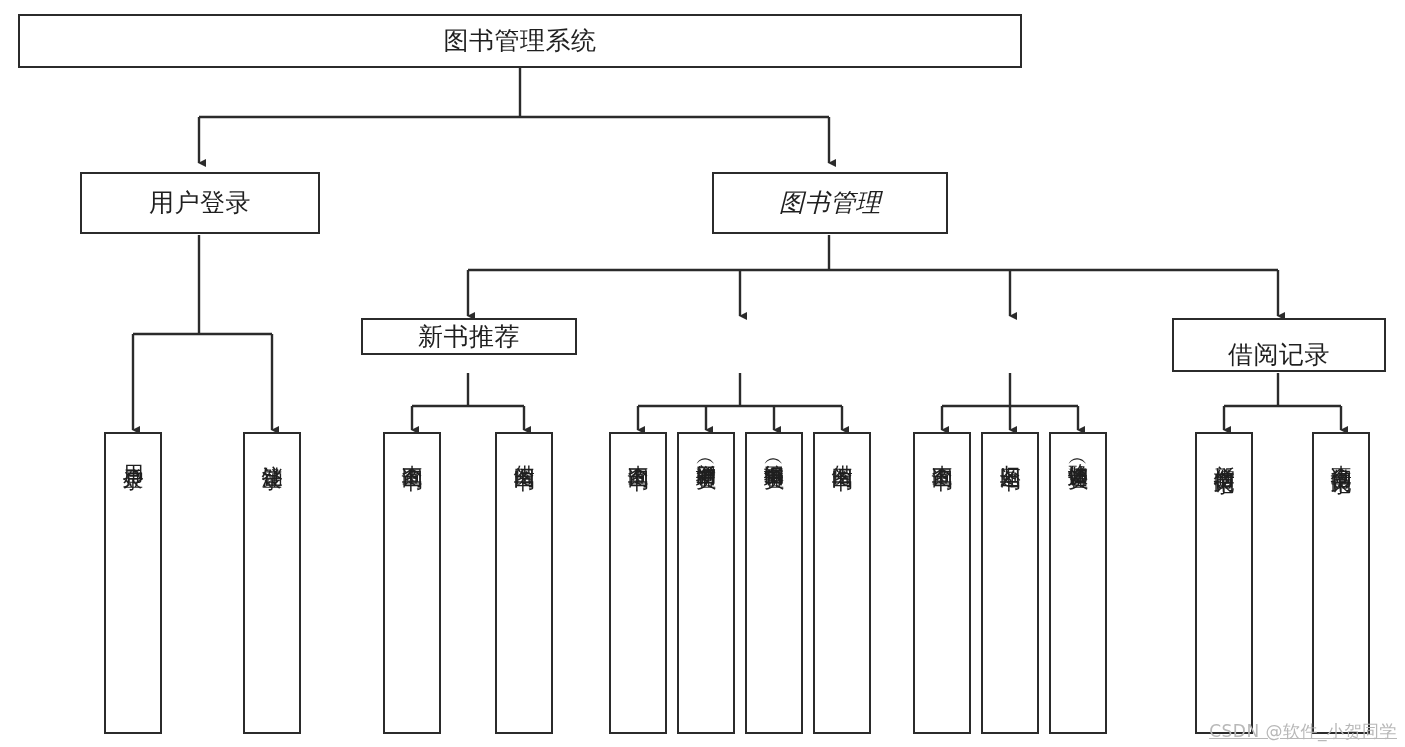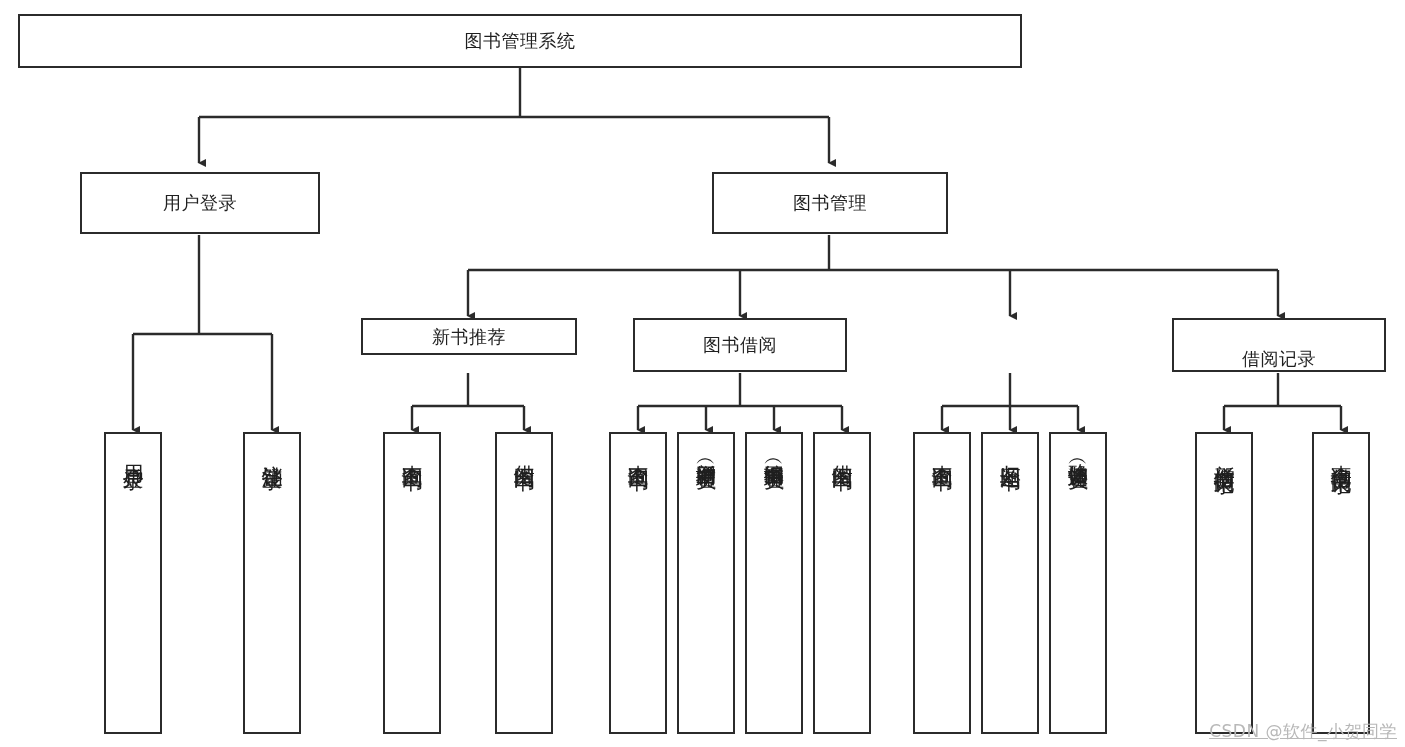--- a/index.html
+++ b/index.html
@@ -29,21 +29,21 @@
     position: absolute;
     box-sizing: border-box;
     border: 2px solid #2b2b2b;
     background: #ffffff;
     display: flex;
     align-items: center;
     justify-content: center;
     color: #1f1f1f;
   }
   .node.horizontal {
-    font-size: 18px;
+    font-size: 25px;
     line-height: 1.2;
     letter-spacing: 0.5px;
     white-space: nowrap;
   }
   .node.vertical {
     align-items: flex-start;
     justify-content: center;
     padding-top: 14px;
   }
   .node.vertical .vtext {
@@ -125,29 +125,26 @@
     </g>
   </svg>
 
   <div class="node horizontal" style="left:18px; top:14px; width:1004px; height:54px;">
     <span>图书管理系统</span>
   </div>
 
   <div class="node horizontal" style="left:80px; top:172px; width:240px; height:62px;">
     <span>用户登录</span>
   </div>
-  <div class="node horizontal" style="left:712px; top:172px; width:236px; height:62px;">
+  <div class="node horizontal" style="left:712px; top:172px; width:236px; height:62px;font-style:italic;">
     <span>图书管理</span>
   </div>
 
   <div class="node horizontal" style="left:361px; top:318px; width:216px; height:37px;">
     <span>新书推荐</span>
-  </div>
-  <div class="node horizontal" style="left:633px; top:318px; width:214px; height:54px;">
-    <span>图书借阅</span>
   </div>
   <div class="node horizontal" style="left:1172px; top:318px; width:214px; height:54px;align-items:flex-end;">
     <span>借阅记录</span>
   </div>
 
   <div class="node vertical" style="left:104px; top:432px; width:58px; height:302px;">
     <span class="vtext">用户登录</span>
   </div>
   <div class="node vertical" style="left:243px; top:432px; width:58px; height:302px;">
     <span class="vtext">注销登录</span>

